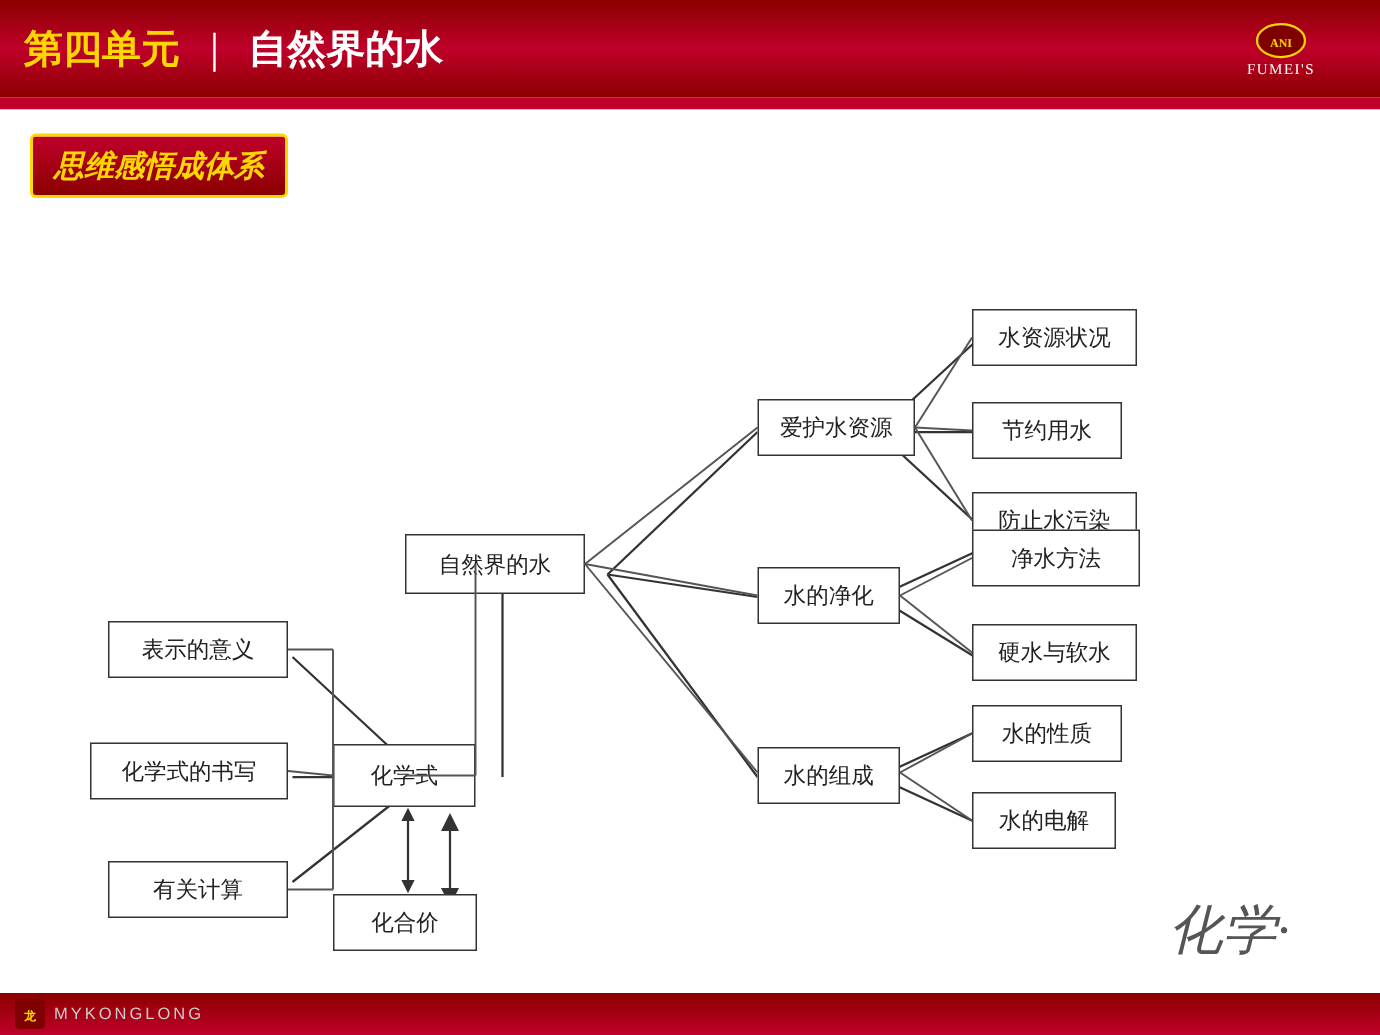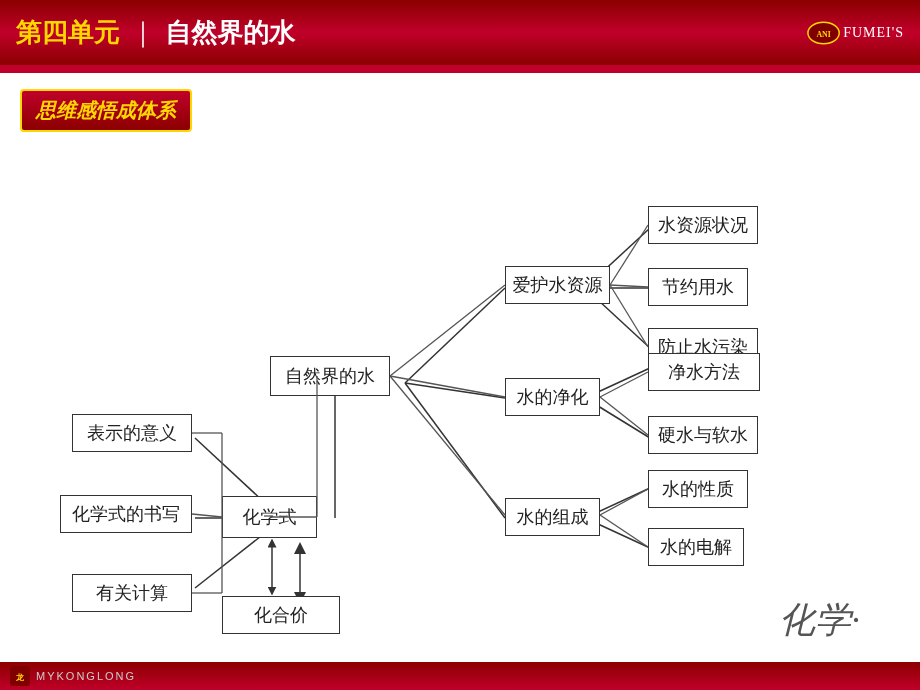--- a/index.html
+++ b/index.html
@@ -37,31 +37,31 @@
       font-weight: bold;
     }
     .header-logo {
       position: absolute;
       right: 16px;
       top: 50%;
       transform: translateY(-50%);
       width: 100px;
       height: 44px;
       display: flex;
-      flex-direction: row;
+      flex-direction: column;
       align-items: center;
       justify-content: center;
     }
     .logo-icon {
       width: 40px;
       height: 28px;
     }
     .logo-text {
       color: white;
-      font-size: 14px;
+      font-size: 10px;
       letter-spacing: 1px;
     }
 
     
     .red-stripe {
       height: 8px;
       background: #c0002a;
     }
 
     
@@ -98,21 +98,21 @@
     }
 
     
     .box {
       position: absolute;
       border: 1.5px solid #333;
       background: white;
       display: flex;
       align-items: center;
       justify-content: center;
-      font-size: 18px;
+      font-size: 15px;
       color: #222;
     }
 
     
     .lines-svg {
       position: absolute;
       top: 0;
       left: 0;
       width: 920px;
       height: 555px;
@@ -248,21 +248,21 @@
     <div class="box" style="left:648px; top:400px; width:96px; height:38px;">水的电解</div>
 
     <div class="box" style="left:222px; top:368px; width:95px; height:42px;">化学式</div>
 
     <div class="box" style="left:72px; top:286px; width:120px; height:38px;">表示的意义</div>
 
     <div class="box" style="left:60px; top:367px; width:132px; height:38px;">化学式的书写</div>
 
     <div class="box" style="left:72px; top:446px; width:120px; height:38px;">有关计算</div>
 
-    <div class="box" style="left:222px; top:468px; width:118px; height:38px;">化合价</div>
+    <div class="box" style="left:222px; top:468px; width:96px; height:38px;">化合价</div>
 
     <svg style="position:absolute; left:262px; top:410px; width:20px; height:58px;">
       <defs>
         <marker id="arr1" markerWidth="6" markerHeight="6" refX="3" refY="3" orient="auto">
           <path d="M0,0 L6,3 L0,6 Z" fill="#333"></path>
         </marker>
         <marker id="arr2" markerWidth="6" markerHeight="6" refX="3" refY="3" orient="auto-start-reverse">
           <path d="M0,0 L6,3 L0,6 Z" fill="#333"></path>
         </marker>
       </defs>

